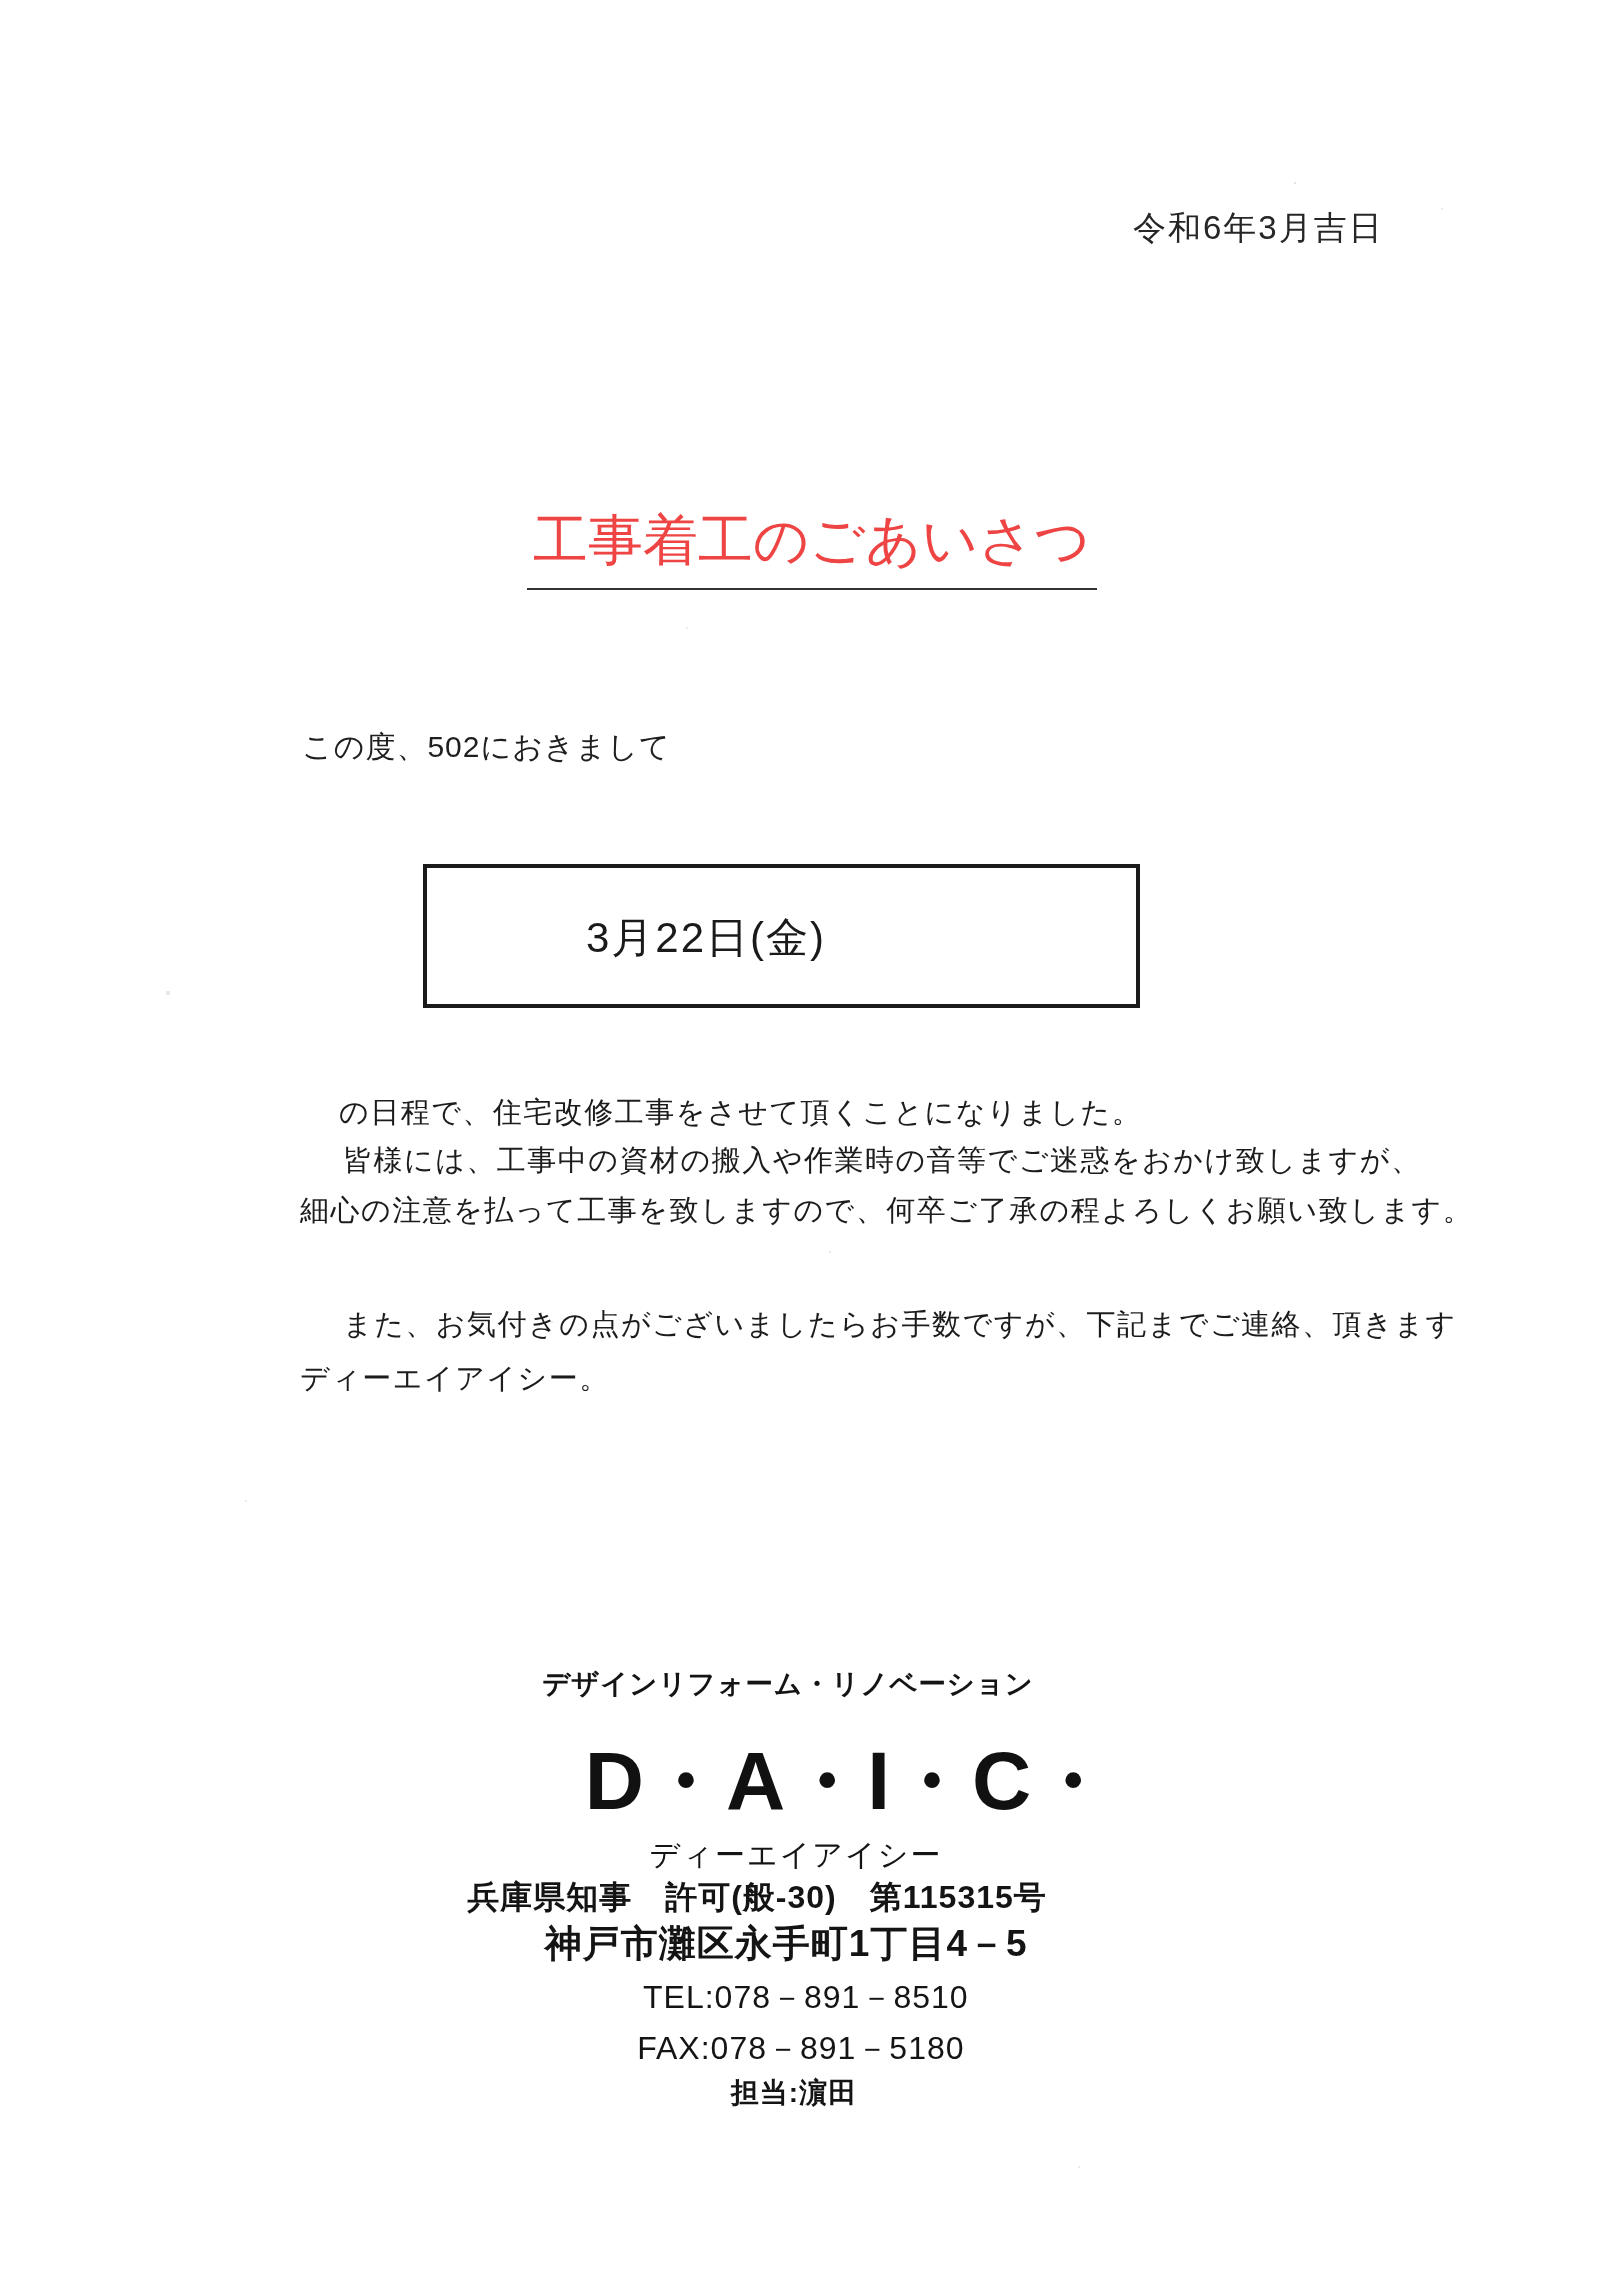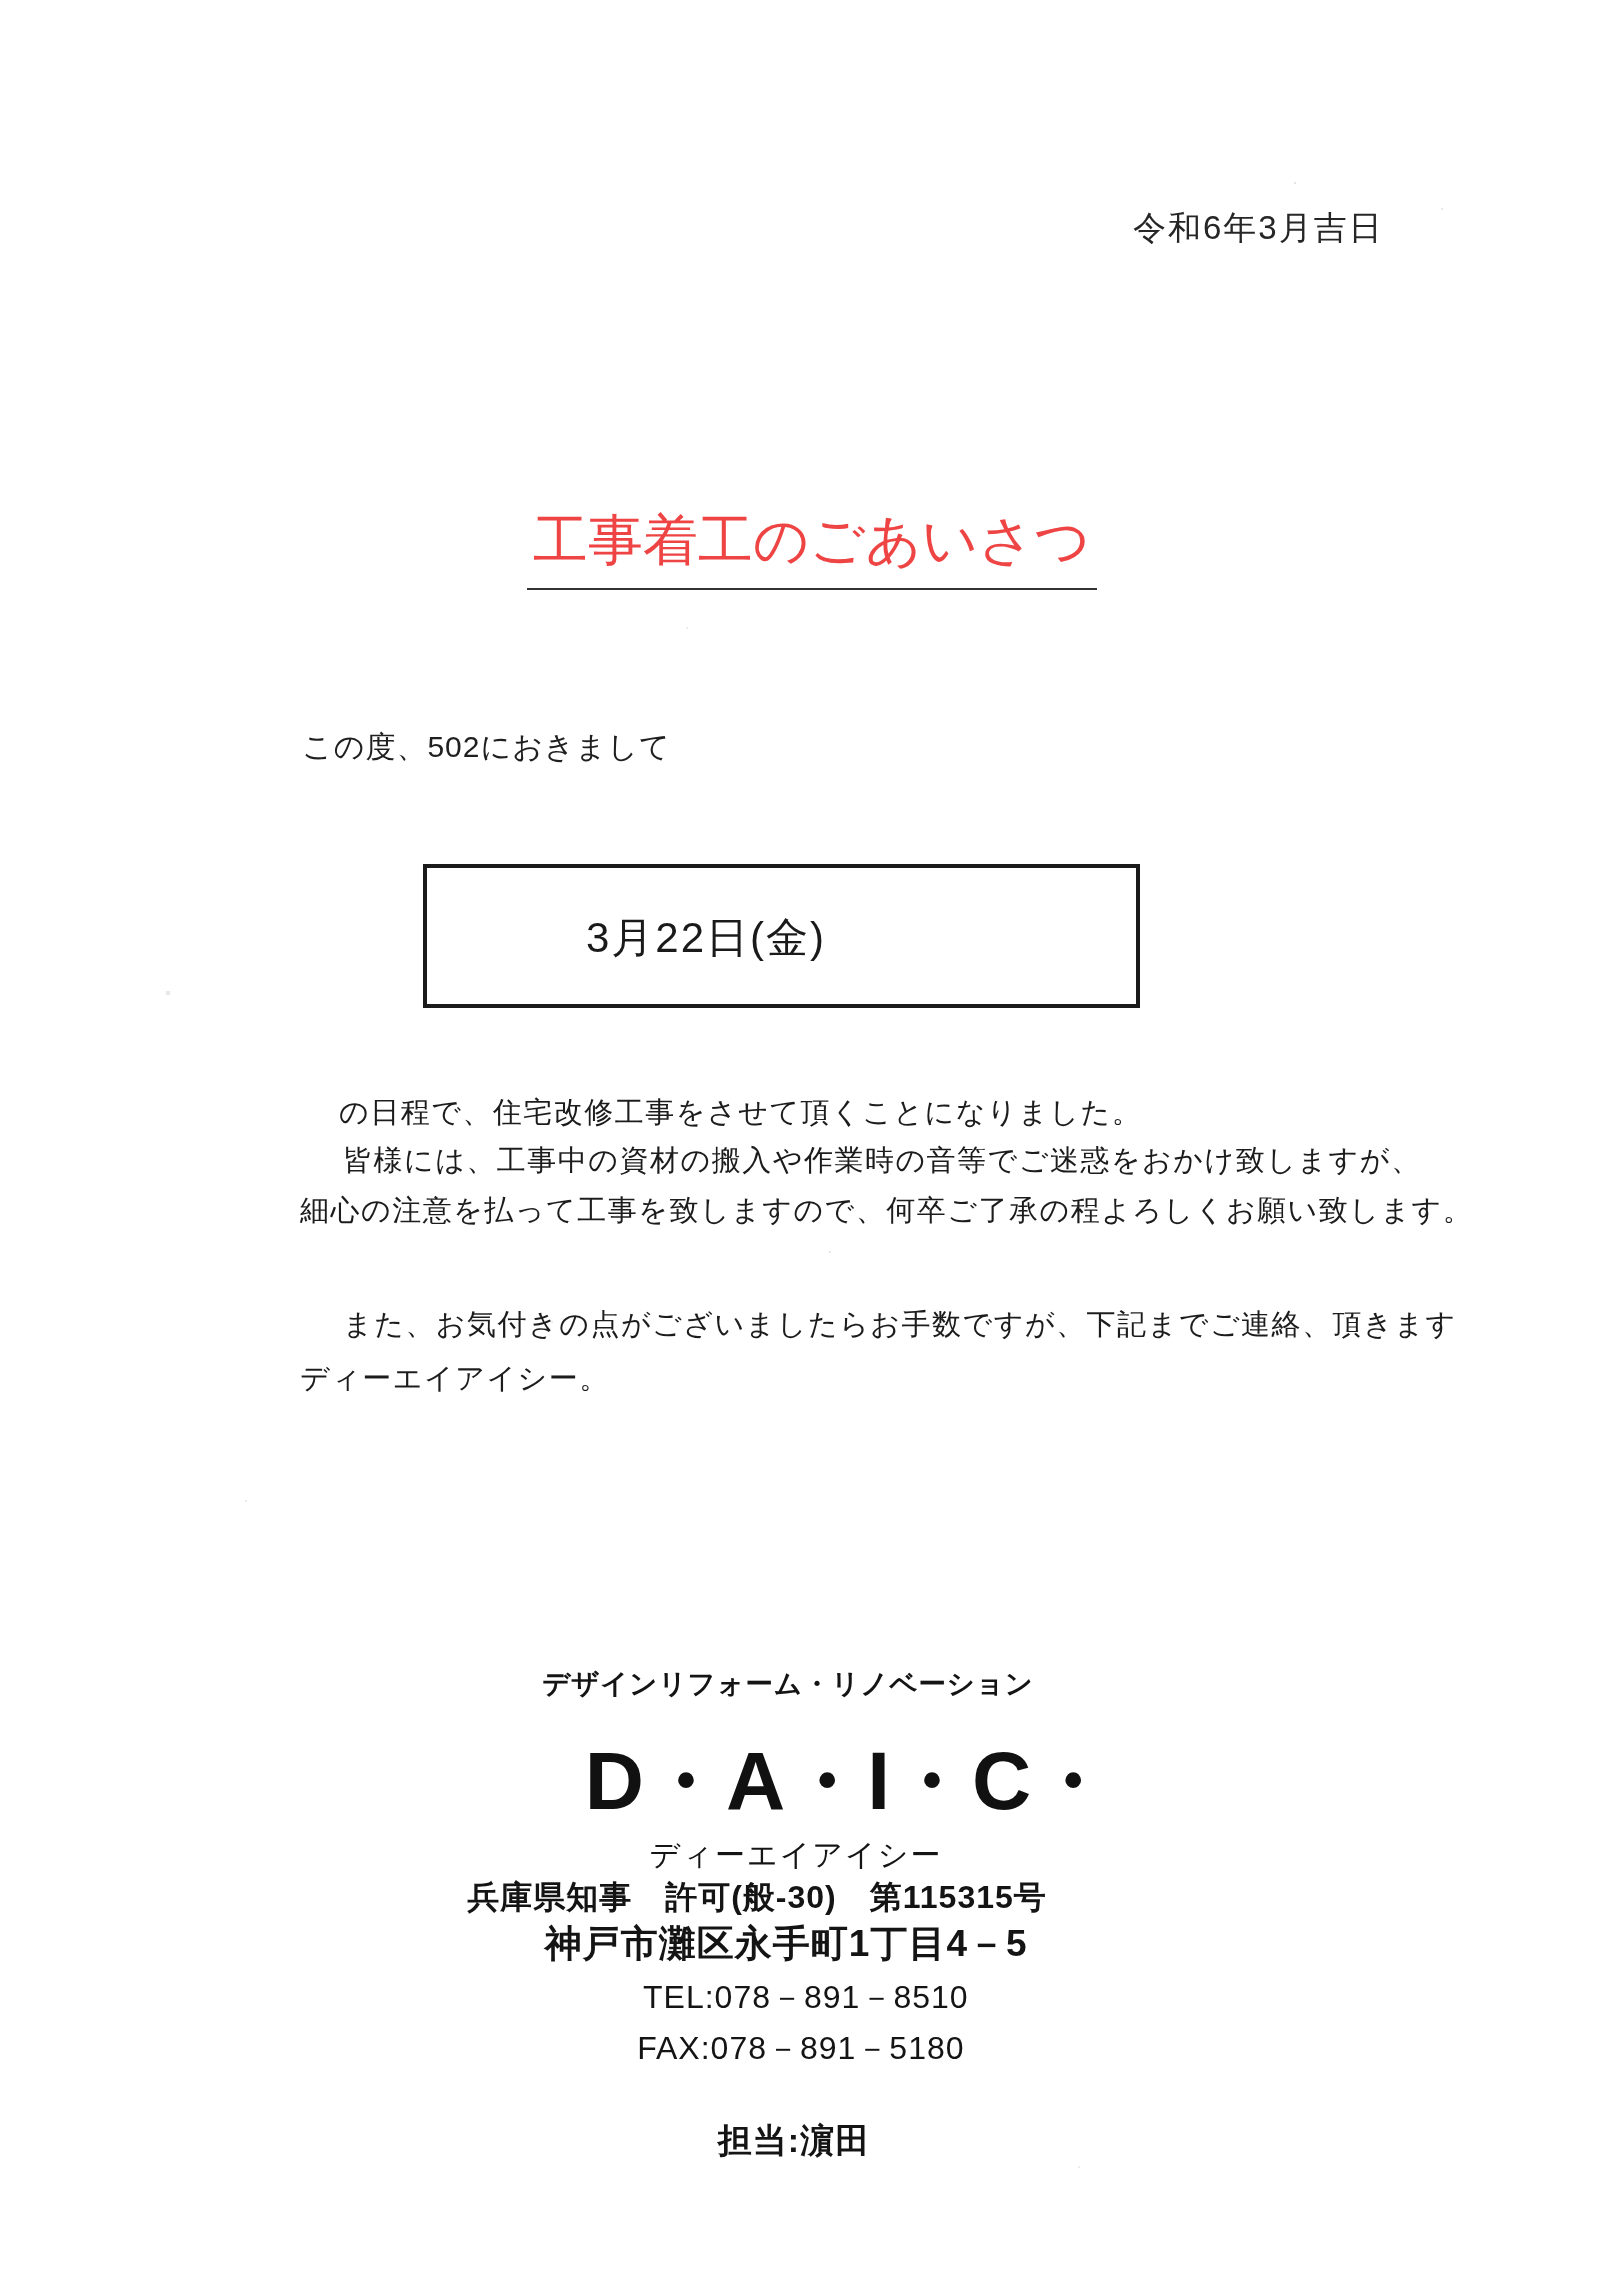--- a/index.html
+++ b/index.html
@@ -101,21 +101,21 @@
     font-size:32px; letter-spacing:1px;
     transform:translateX(11.8px);
   }
   .company-fax {
     top:2027px;
     font-size:32px; letter-spacing:1px;
     transform:translateX(6.9px);
   }
   .company-contact {
     top:2074px;
-    font-size:34px; font-weight:bold; letter-spacing:1px;margin-top:44px;
+    font-size:28px; font-weight:bold; letter-spacing:1px;
   }
 
   .speckles {
     left:0; top:0; width:2px; height:2px;
     background:transparent;
     box-shadow:
       1527px 92px 0 1px #ececec,
       1294px 182px 0 0 #e4e4e4,
       1441px 208px 0 0 #e9e9e9,
       686px 627px 0 0 #ededed,

